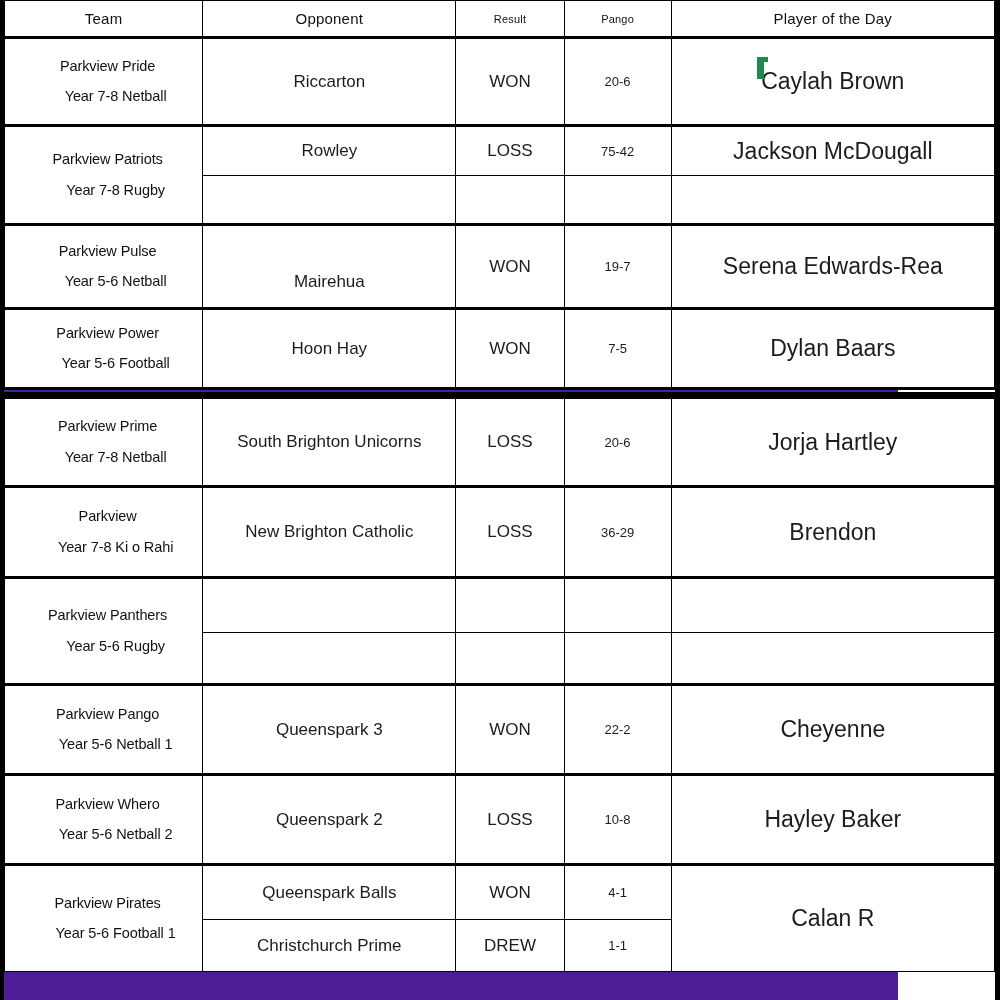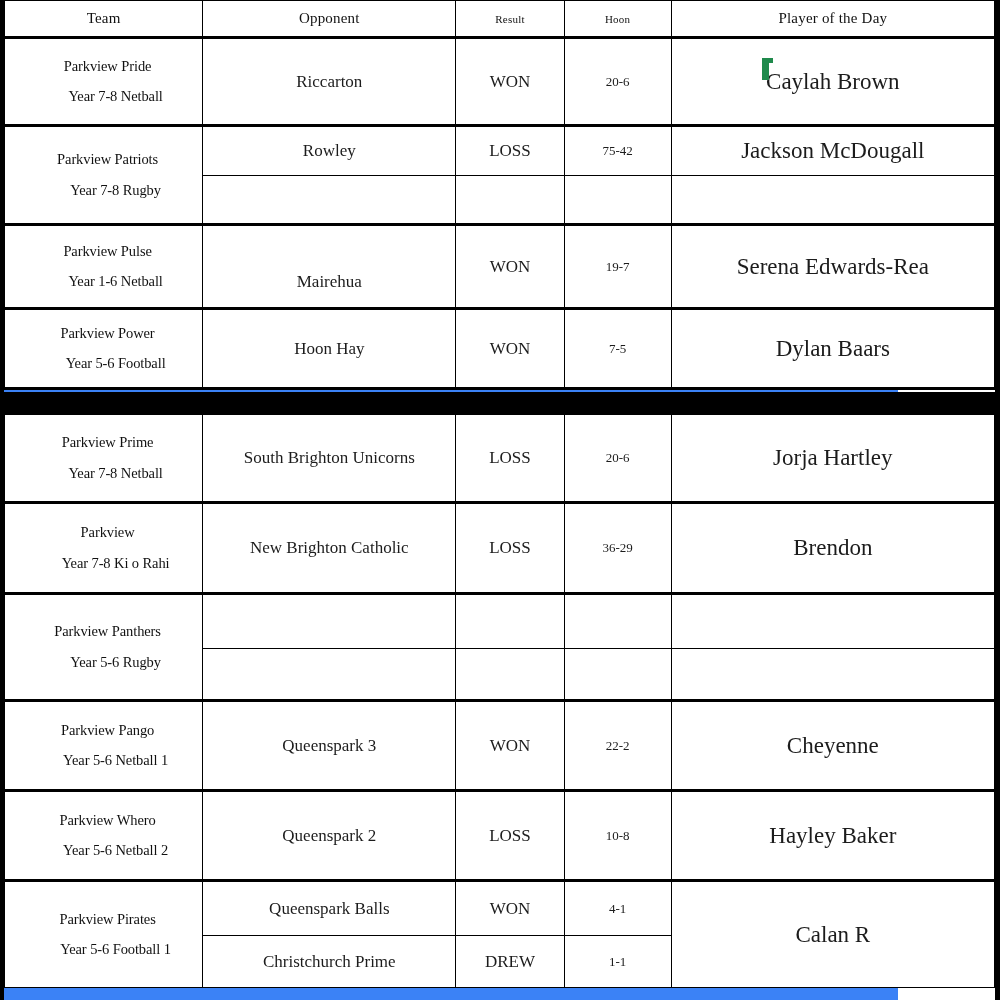--- a/index.html
+++ b/index.html
@@ -12,22 +12,21 @@
     height: 1000px;
     overflow: hidden;
     font-family: "Liberation Sans", sans-serif;
     color: #1a1a1a;
   }
 
   #sheet {
     position: relative;
     width: 898px;
     height: 1000px;
-    background: #3b82f6;
-    font-family: Liberation Serif, serif;
+    background: #4c1d95;
   }
 
   .blk {
     position: absolute;
     left: 4px;
     width: 991px;
   }
 
   table.grid {
     border-collapse: collapse;
@@ -154,21 +153,21 @@
           <col class="c-opp">
           <col class="c-res">
           <col class="c-sco">
           <col class="c-pod">
       </colgroup>
       <thead>
         <tr class="hdr-row">
           <th>Team</th>
           <th>Opponent</th>
           <th class="small">Result</th>
-          <th class="small">Hoon</th>
+          <th class="small">Pango</th>
           <th>Player of the Day</th>
         </tr>
       </thead>
       <tbody>
 
         <tr class="grp-top grp-bot" style="height:88px;">
           <td class="team">
             <span class="l1">Parkview Pride</span>
             <span class="l2">Year 7-8 Netball</span>
           </td>
@@ -193,21 +192,21 @@
         <tr class="grp-bot" style="height:49px;">
           <td class="cell opp"></td>
           <td class="cell res"></td>
           <td class="cell sco"></td>
           <td class="cell pod"></td>
         </tr>
 
         <tr class="grp-top grp-bot" style="height:84px;">
           <td class="team">
             <span class="l1">Parkview Pulse</span>
-            <span class="l2">Year 1-6 Netball</span>
+            <span class="l2">Year 5-6 Netball</span>
           </td>
           <td class="cell opp vtop">
             <span class="spell">Mairehua</span>
           </td>
           <td class="cell res vtop">WON</td>
           <td class="cell sco vtop">19-7</td>
           <td class="cell pod vtop">Serena Edwards-Rea</td>
         </tr>
 
         <tr class="grp-top grp-bot" style="height:80px;">
@@ -220,21 +219,21 @@
           <td class="cell sco vtop">7-5</td>
           <td class="cell pod vtop">Dylan Baars</td>
         </tr>
 
       </tbody>
     </table>
   </div>
 
   <div class="divider" style="top:392px; height:28px;"></div>
 
-  <div class="blk" style="top:412px;">
+  <div class="blk" style="top:396px;">
     <table class="grid">
       <colgroup>
         <col class="c-team">
           <col class="c-opp">
           <col class="c-res">
           <col class="c-sco">
           <col class="c-pod">
       </colgroup>
       <tbody>
 

